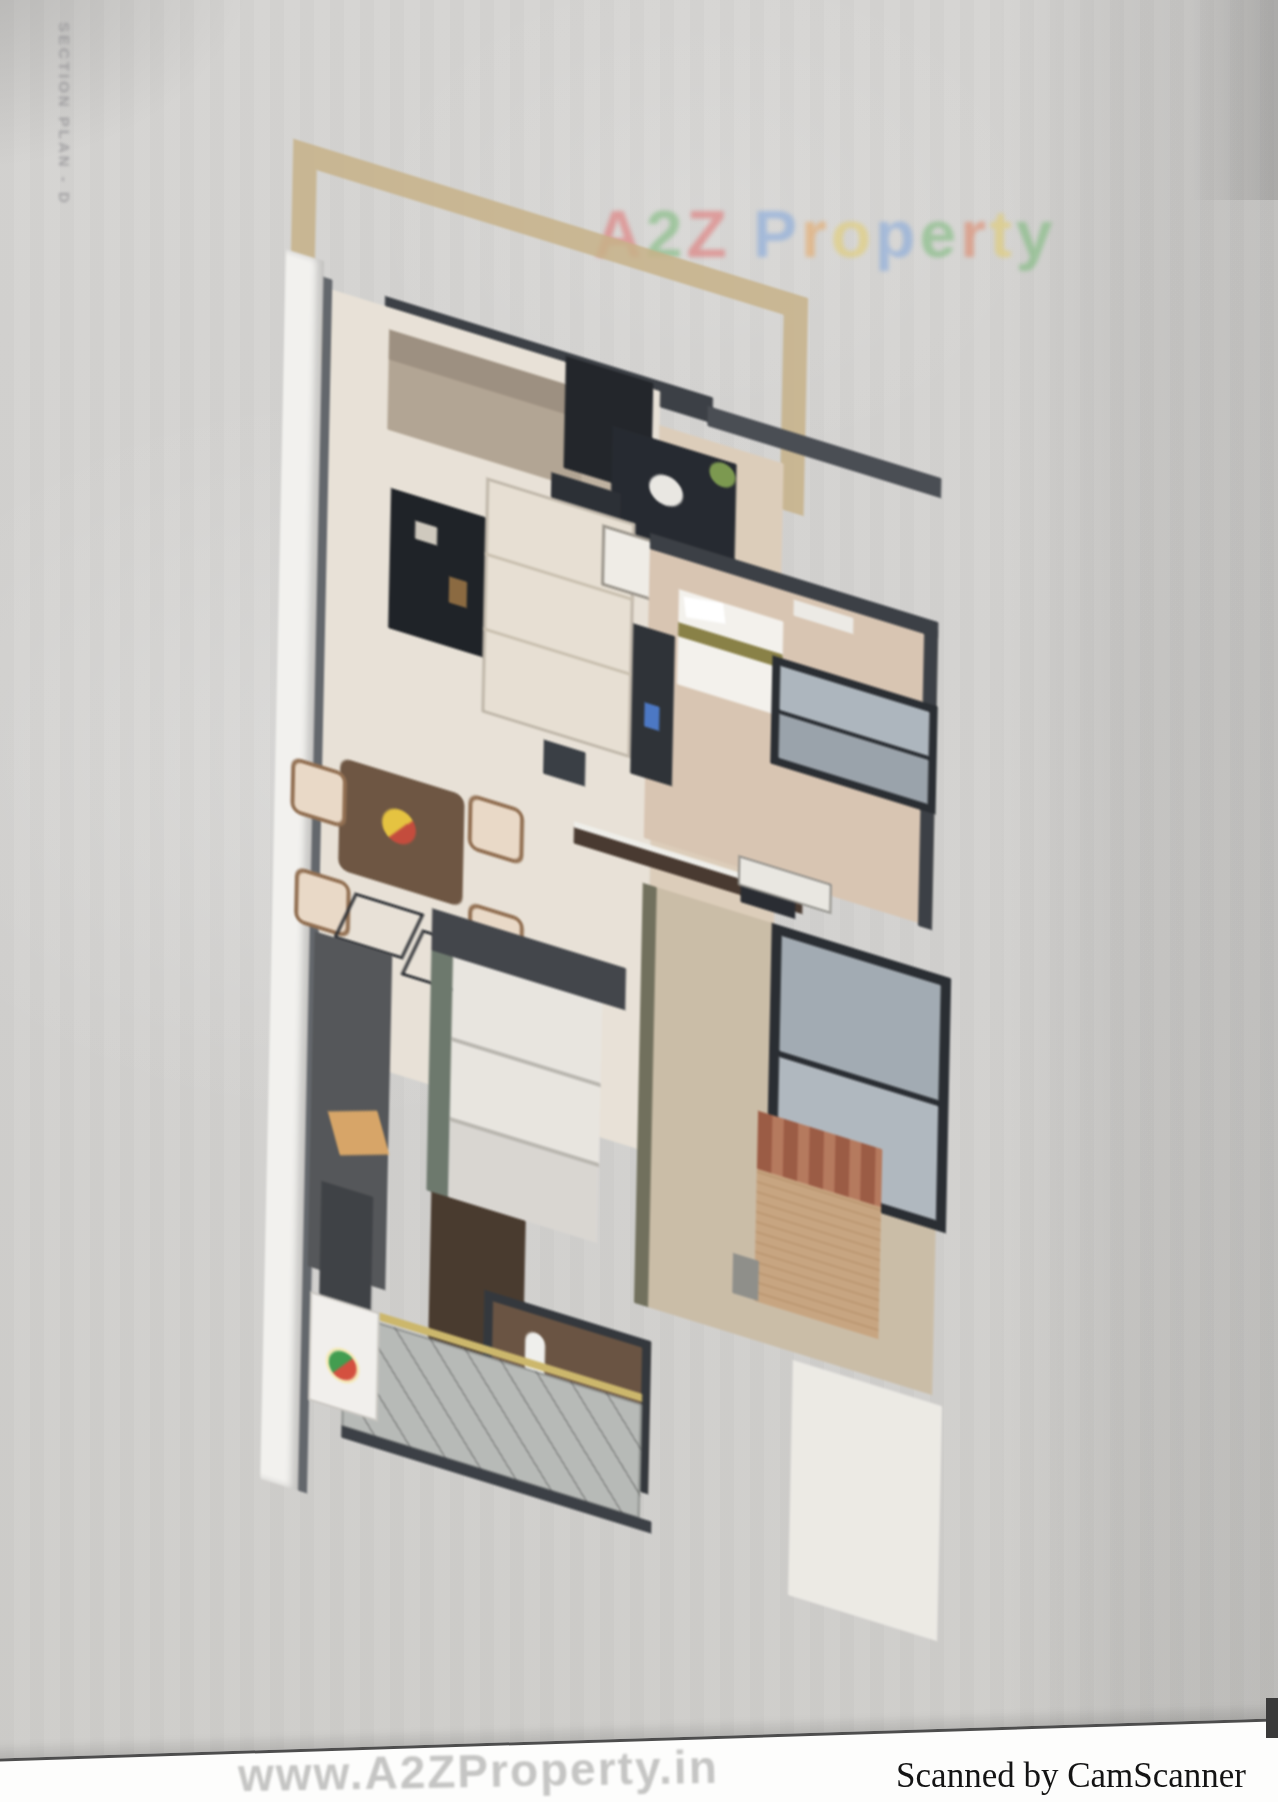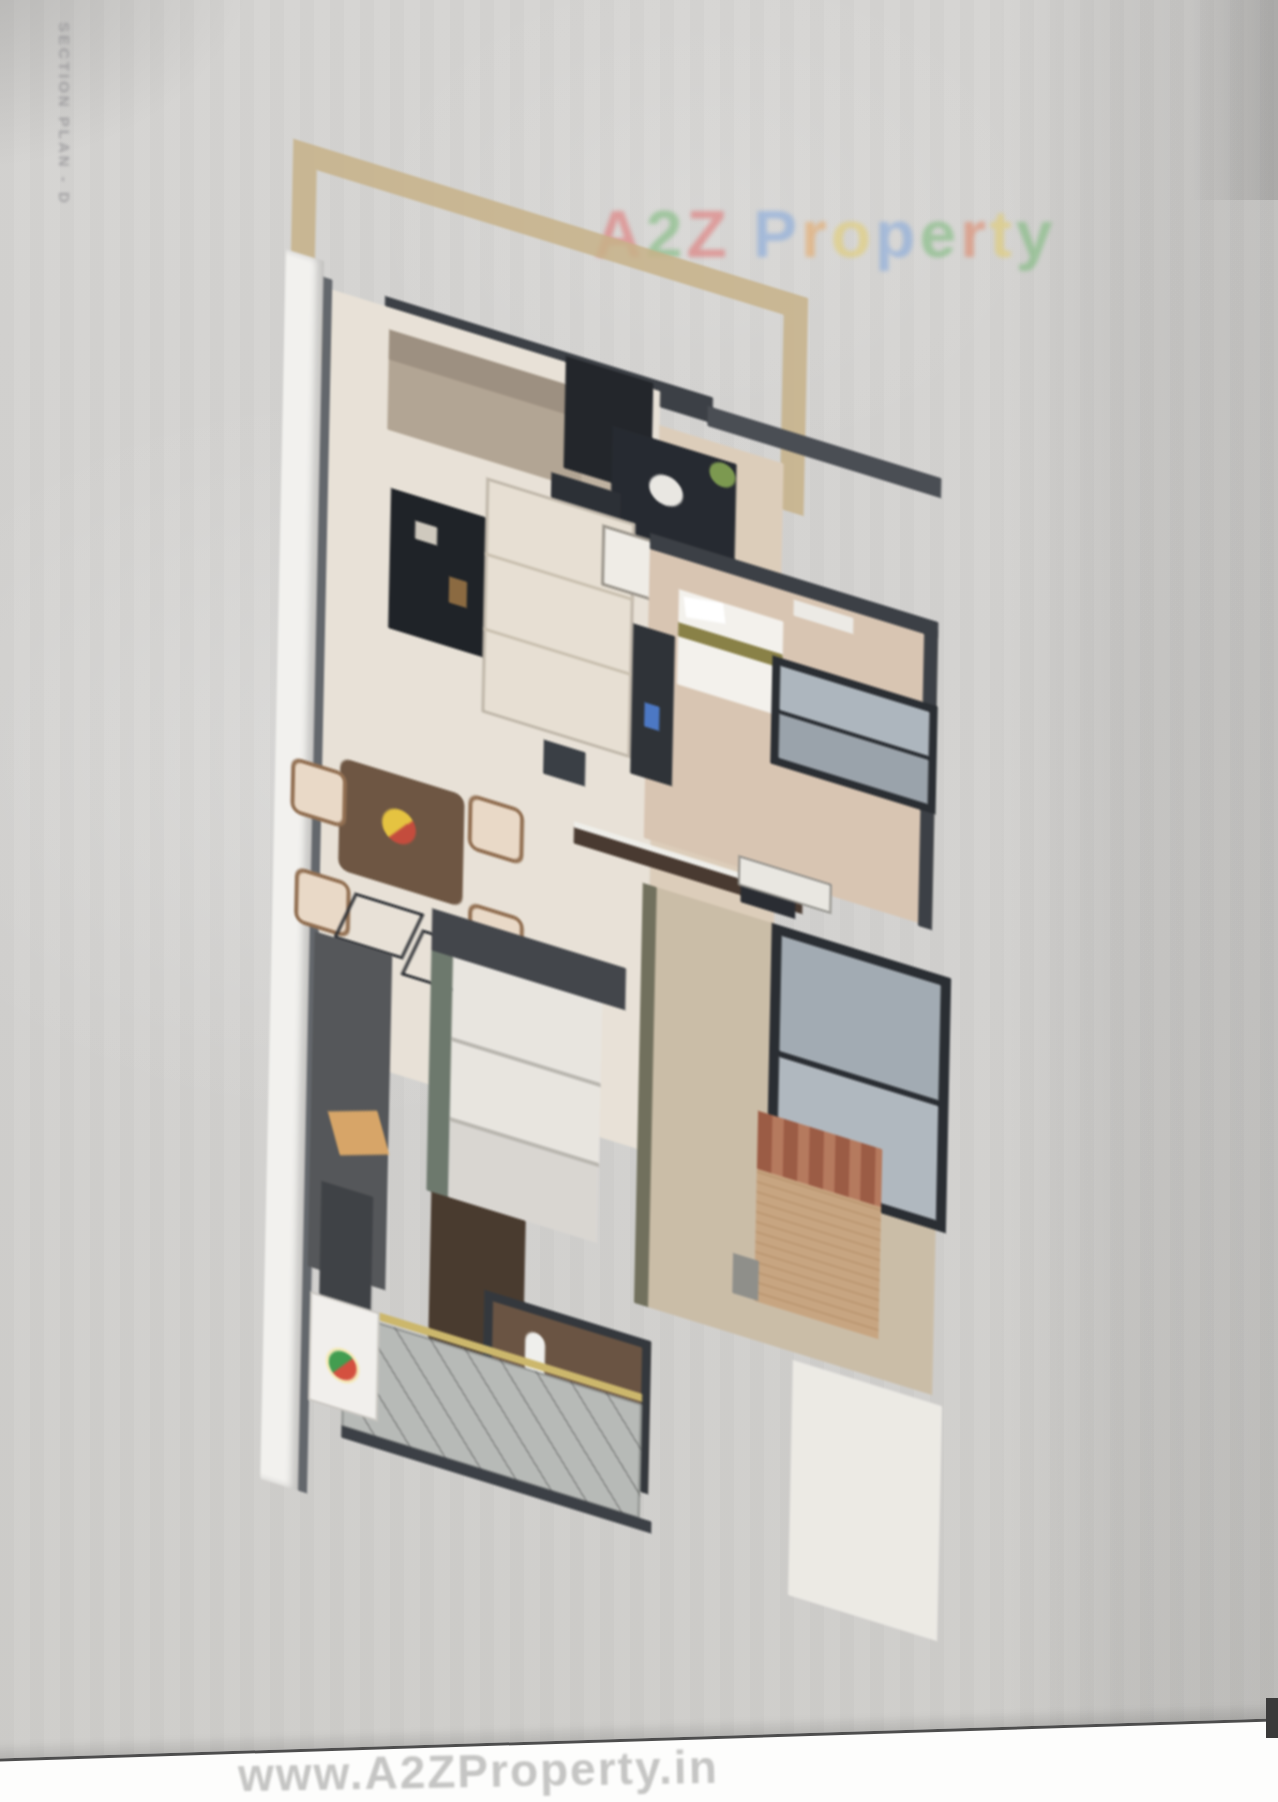--- a/index.html
+++ b/index.html
@@ -249,13 +249,14 @@
     <div class="shoe-cabinet"></div>
     <div class="logo-dot"></div>
     <div class="bottom-wall"></div>
   </div>
 
   <div class="paper-edge-shadow"></div>
   <div class="scan-bar"></div>
   <div class="edge-blob"></div>
 
   <div class="wm-bottom">www.A2ZProperty.in</div>
+  <div class="scanner-credit">Scanned by CamScanner</div>
 </div>
 
 </body></html>

